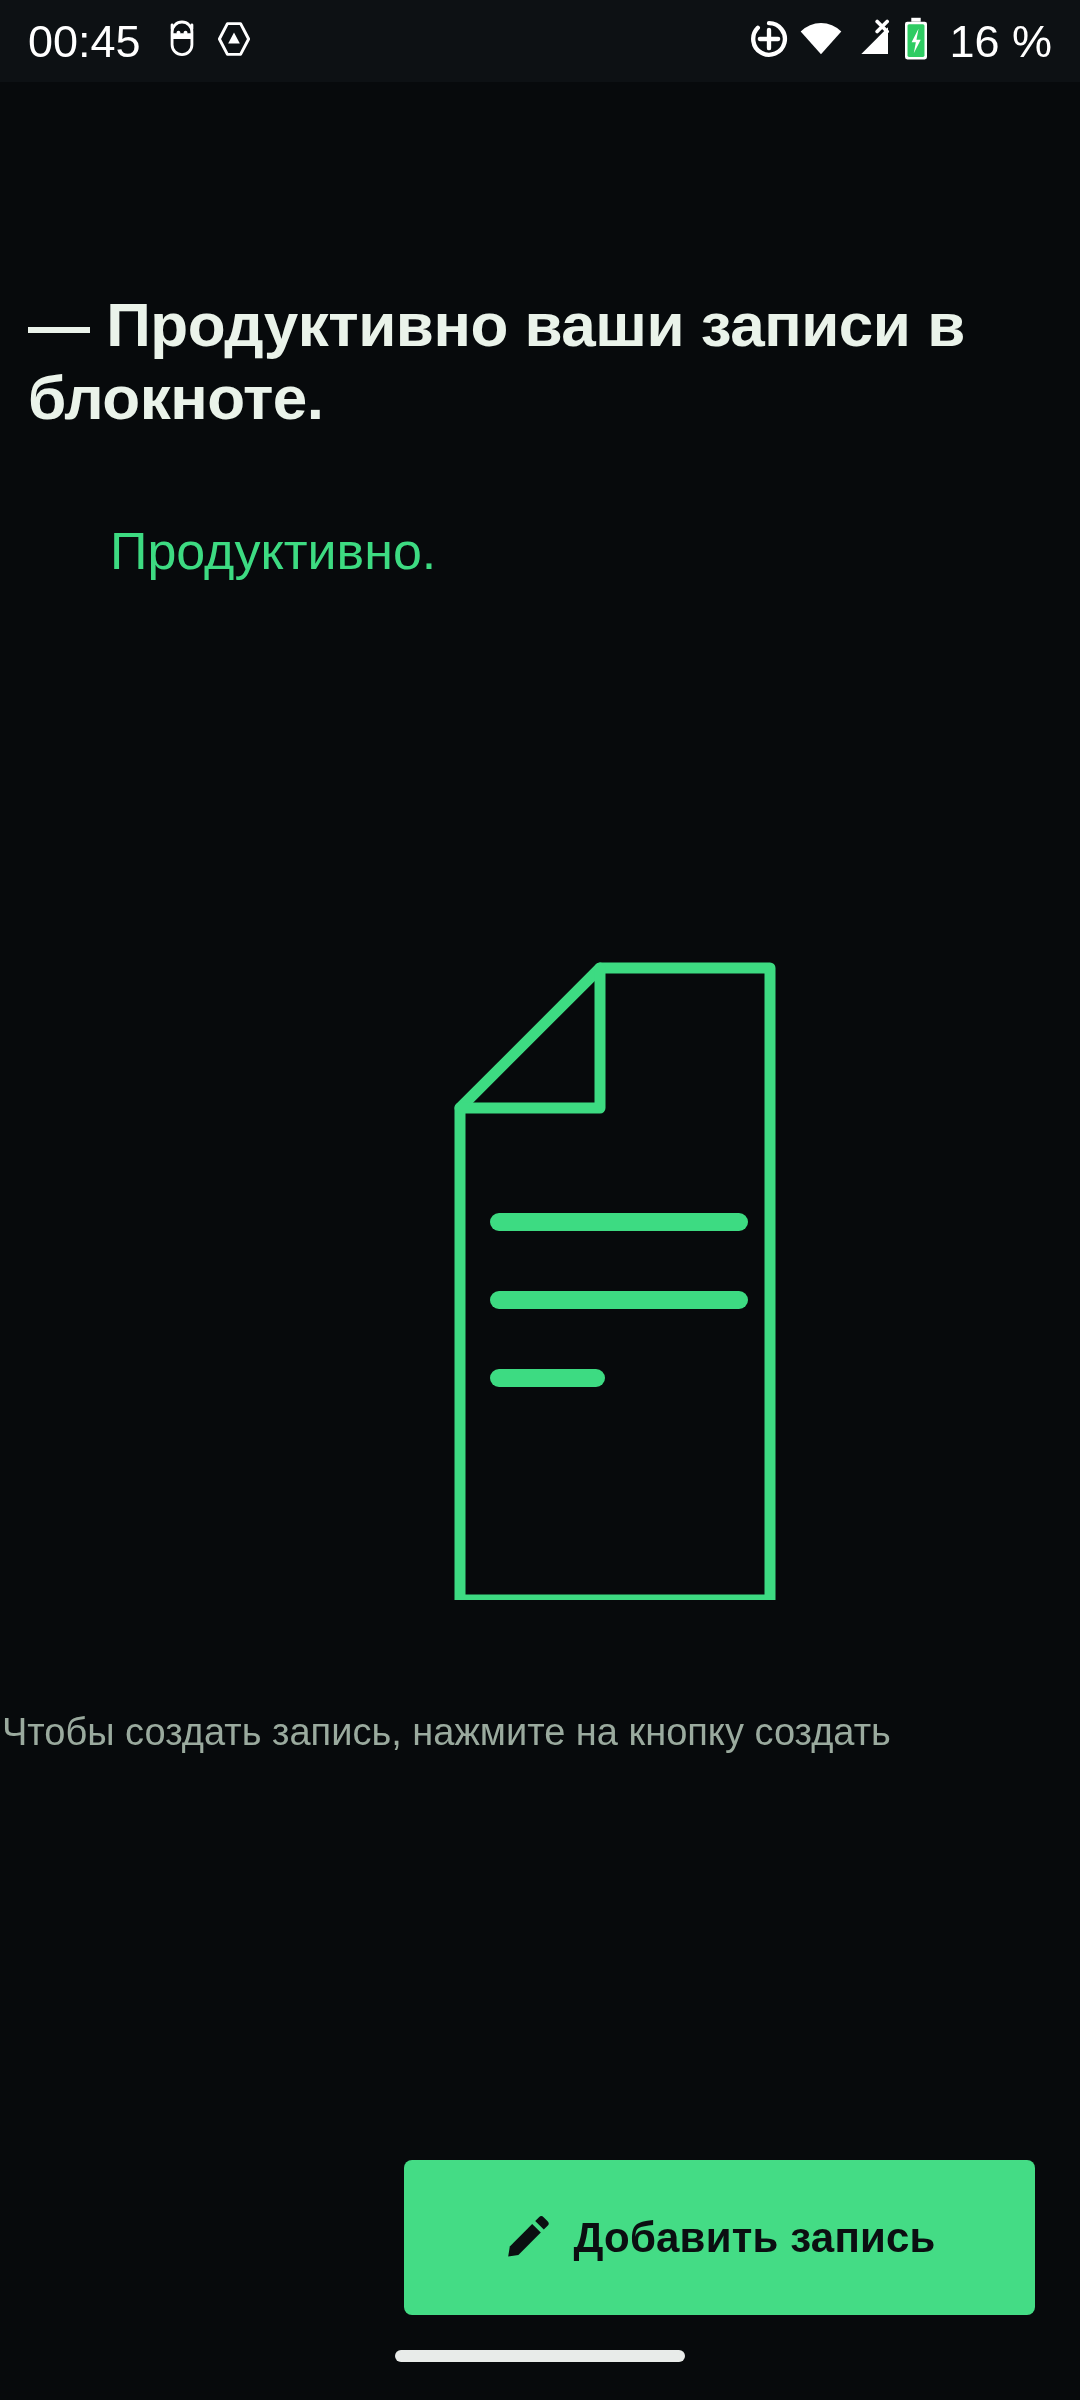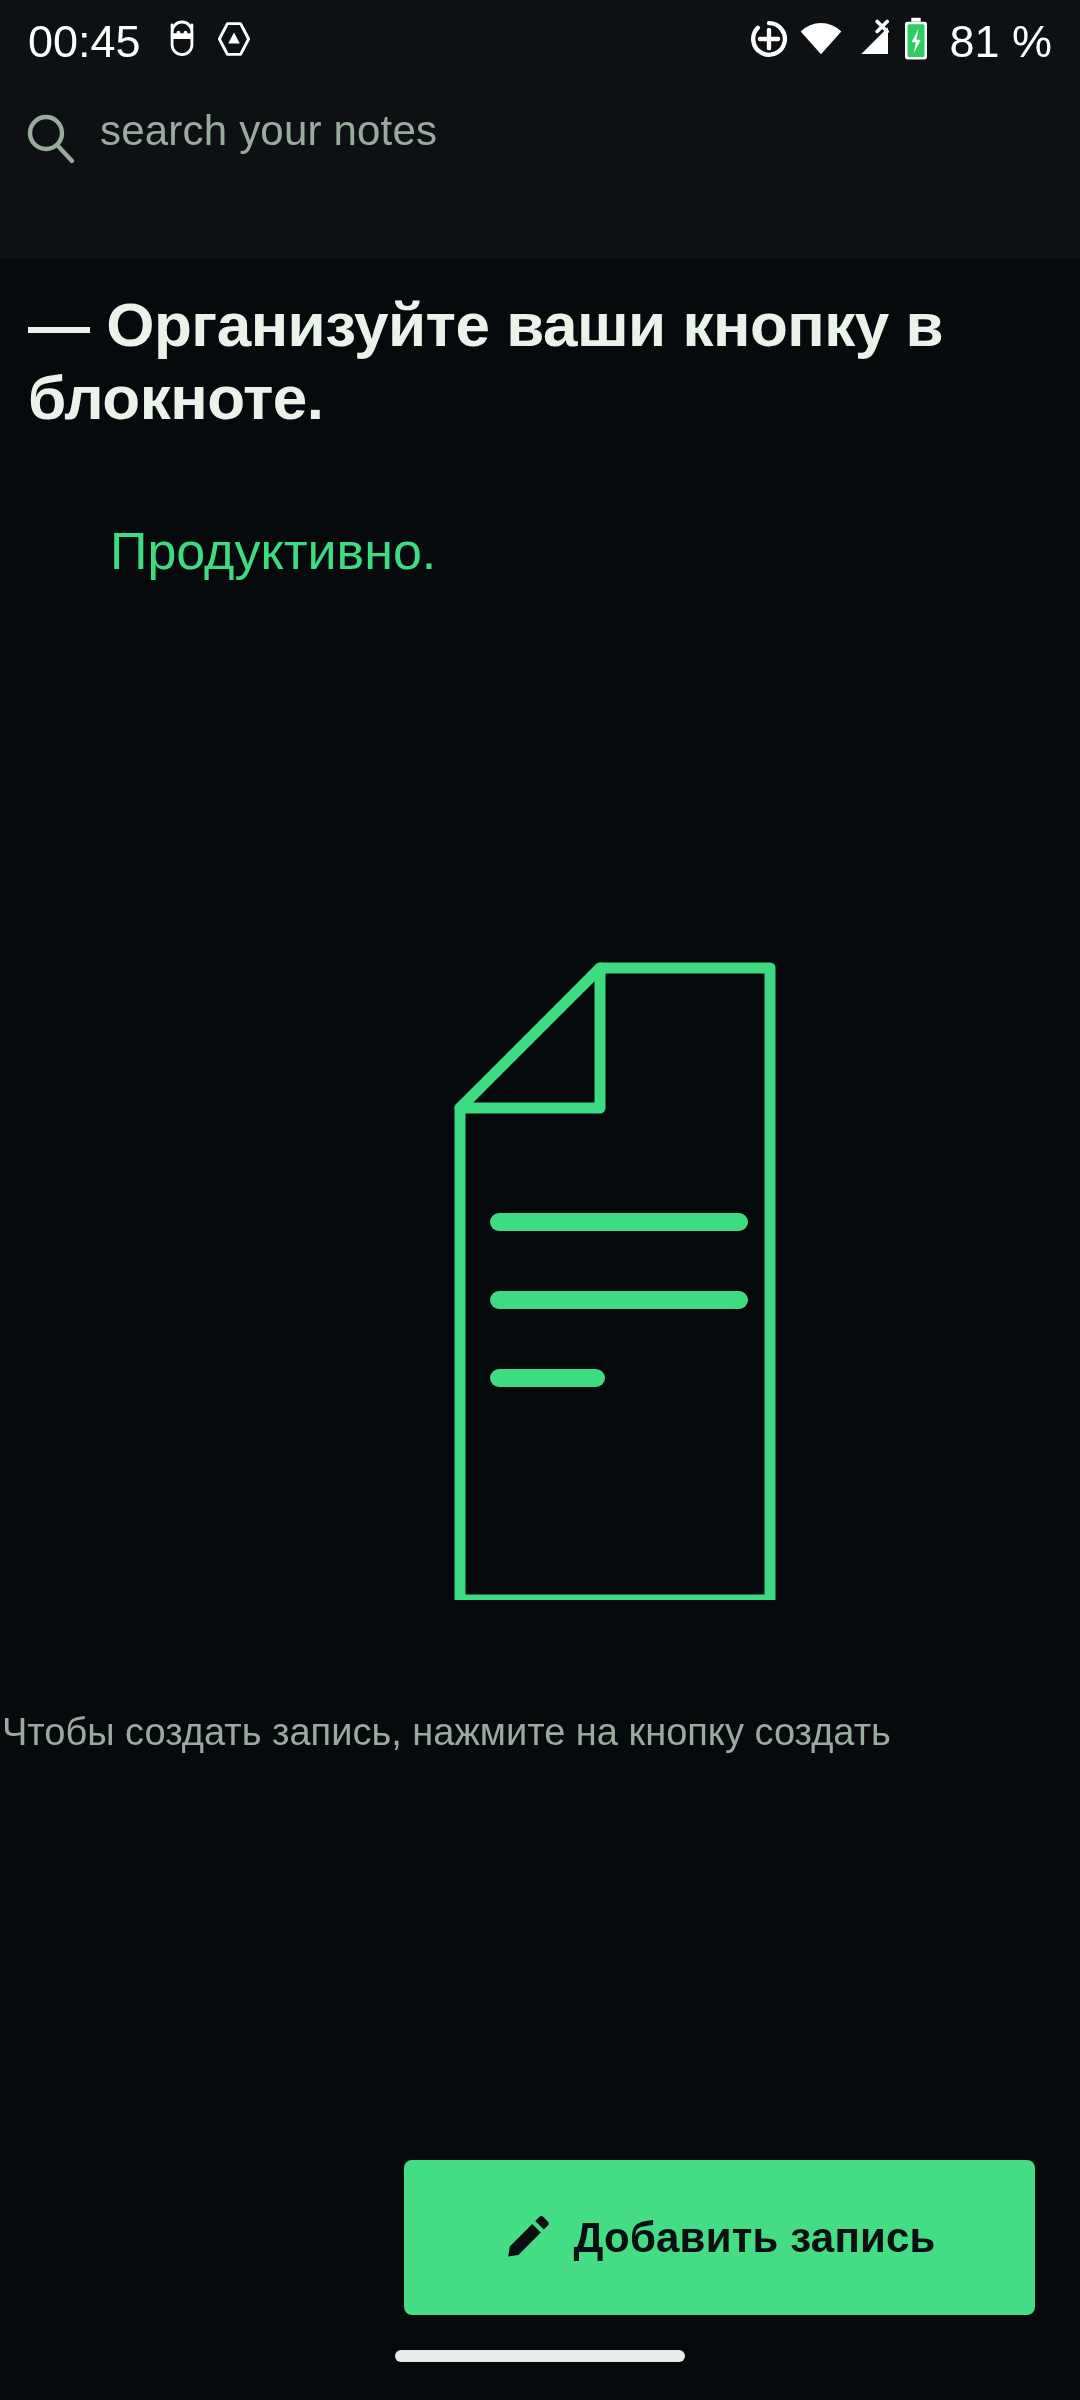--- a/index.html
+++ b/index.html
@@ -148,37 +148,26 @@
         </svg>
       </span>
       <span class="sico">
         <svg width="26" height="44" viewBox="0 0 16 28">
           <rect x="5" y="0.5" width="6" height="2.5" fill="#fff"></rect>
           <rect x="1" y="3" width="14" height="24" rx="1.5" fill="#fff"></rect>
           <rect x="2.6" y="4.6" width="10.8" height="20.8" rx="1" fill="#2ecc63"></rect>
           <path d="M9.6 7.5 L5.2 16 L7.9 16 L6.6 23 L11 14.5 L8.3 14.5 Z" fill="#fff"></path>
         </svg>
       </span>
-      <span id="status-battery-text">81 %</span>
+      <span id="status-battery-text">16 %</span>
     </div>
   </div>
 
-  <div id="searchbar">
-    <div id="search-icon-wrap">
-      <span class="sico">
-        <svg width="56" height="56" viewBox="0 0 28 28">
-          <circle cx="12" cy="11.5" r="8" stroke="#9aaa9e" stroke-width="2.2" fill="none"></circle>
-          <path d="M18 18 L25 25.5" stroke="#9aaa9e" stroke-width="2.2" stroke-linecap="round"></path>
-        </svg>
-      </span>
-    </div>
-    <div id="search-placeholder">search your notes</div>
-  </div>
 
-  <div id="headline">— Организуйте ваши кнопку в блокноте.</div>
+  <div id="headline">— Продуктивно ваши записи в блокноте.</div>
   <div id="subhead">Продуктивно.</div>
 
   <div id="illustration">
     <span>
       <svg width="500" height="640" viewBox="0 0 500 640">
 
         <path d="M170 640 L170 148 L310 8 L480 8 L480 640 Z" stroke="#3ddb82" stroke-width="11" fill="none" stroke-linejoin="round"></path>
 
         <path d="M310 8 L310 148 L170 148" stroke="#3ddb82" stroke-width="11" fill="none" stroke-linejoin="round" stroke-linecap="round"></path>
 

